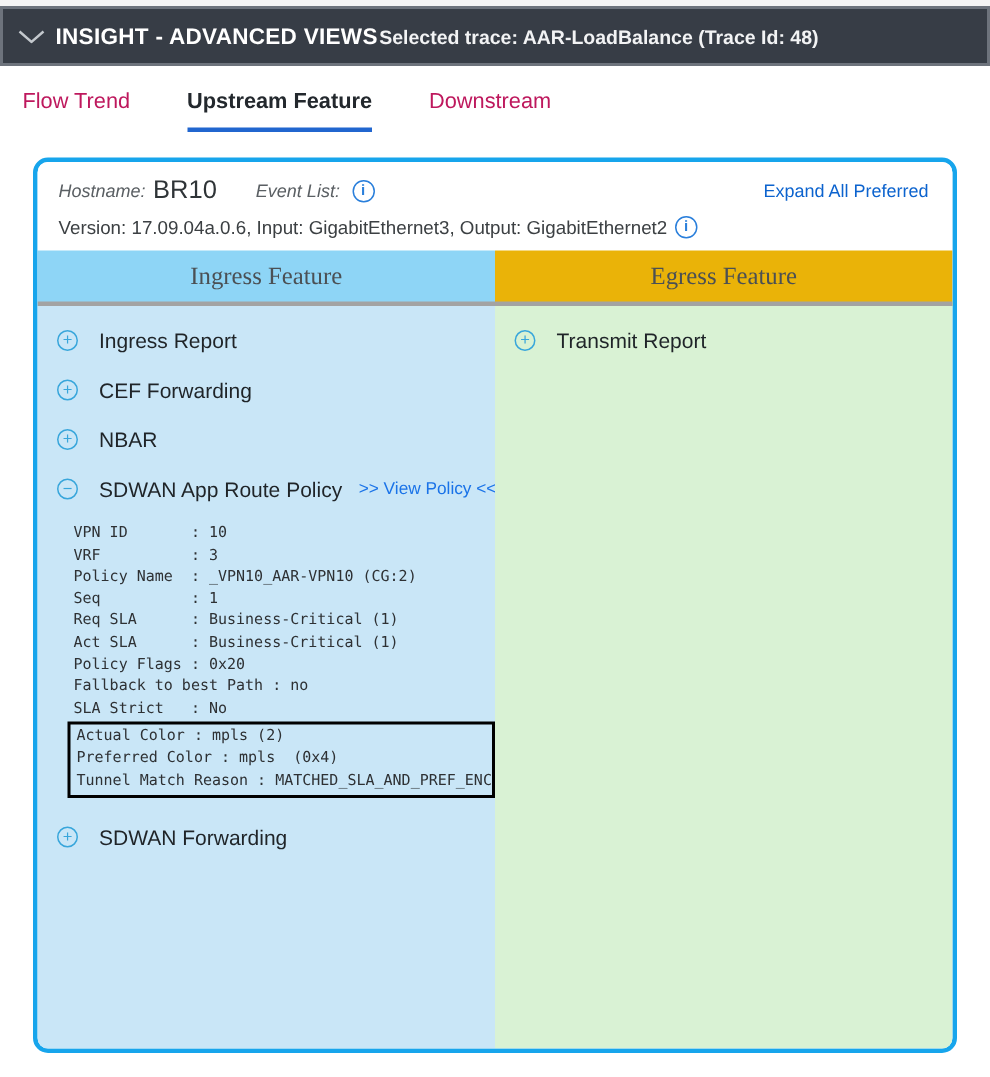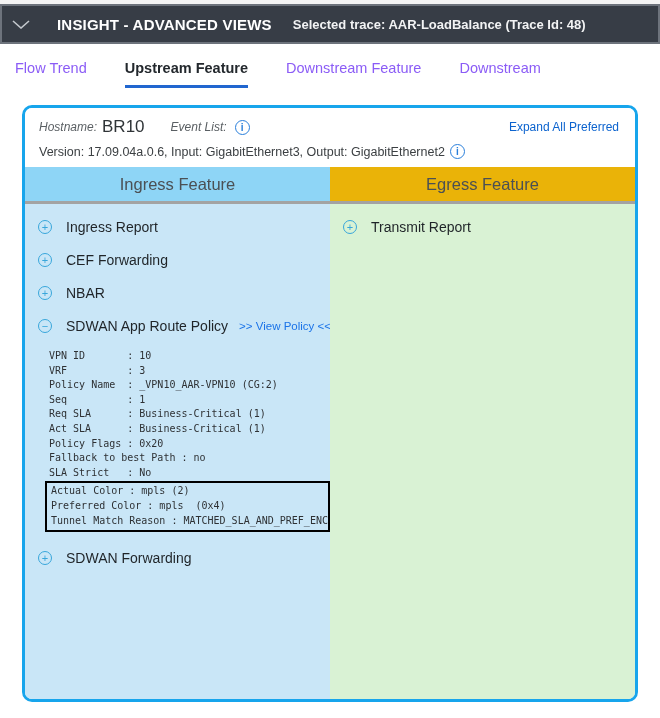--- a/index.html
+++ b/index.html
@@ -13,31 +13,30 @@
   
   .top-strip { height: 4px; background: #f4f4f4; }
   .header-bar {
     background: #373d46;
     border: 2px solid #6d737c;
     height: 40px;
     display: flex;
     align-items: center;
     padding: 0 10px;
     color: #ffffff;
-    gap: 20px;
   }
   .chevron-wrap { display: flex; align-items: center; margin-right: 7px; cursor: pointer; }
   .hb-title { font-size: 15px; font-weight: 700; letter-spacing: .2px; }
   .hb-subtitle { font-size: 13px; font-weight: 700; margin-left: 1px; color: #f2f3f4; }
 
   
   .tabs { display: flex; gap: 38px; padding-left: 15px; margin-top: 16px; }
   .tab {
     font-size: 14.5px;
-    color: #8b5cf6;
+    color: #be185d;
     padding-bottom: 9px;
     border-bottom: 3px solid transparent;
     cursor: pointer;
     white-space: nowrap;
   }
   .tab.active { color: #23282d; font-weight: 700; border-bottom-color: #2166cf; }
 
   
   .panel {
     margin: 17px 22px 0 22px;
@@ -83,20 +82,21 @@
 
   
   .columns { flex: 1; display: flex; min-height: 0; }
   .col { flex: 1; display: flex; flex-direction: column; min-width: 0; }
   .col-header {
     height: 37px;
     display: flex; align-items: center; justify-content: center;
     font-size: 16.5px; color: #4b5054;
     border-bottom: 3px solid #a3a3a3;
     flex: none;
+    font-family: Liberation Serif, serif;
   }
   .ingress .col-header { background: #8ed5f6; }
   .egress  .col-header { background: #eab308; }
   .col-body { flex: 1; padding-top: 13px; overflow: hidden; }
   .ingress .col-body { background: #c9e6f7; }
   .egress  .col-body { background: #d9f2d4; }
 
   .feature-item {
     display: flex; align-items: center;
     padding-left: 13px;
@@ -148,21 +148,20 @@
         <polyline points="1,1 9,8 17,1" fill="none" stroke="#c3c8cd" stroke-width="1.6"></polyline>
       </svg>
   </span>
   <span class="hb-title">INSIGHT - ADVANCED VIEWS</span>
   <span class="hb-subtitle">Selected trace: AAR-LoadBalance (Trace Id: 48)</span>
 </div>
 
 <div class="tabs">
   <div class="tab">Flow Trend</div>
   <div class="tab active">Upstream Feature</div>
-  <div class="tab">Downstream Feature</div>
   <div class="tab">Downstream</div>
 </div>
 
 <div class="panel">
 
   <div class="panel-header">
     <div class="ph-row1">
       <span class="lbl">Hostname:</span>
       <span class="hostname-value">BR10</span>
       <span class="lbl">Event List:</span>

